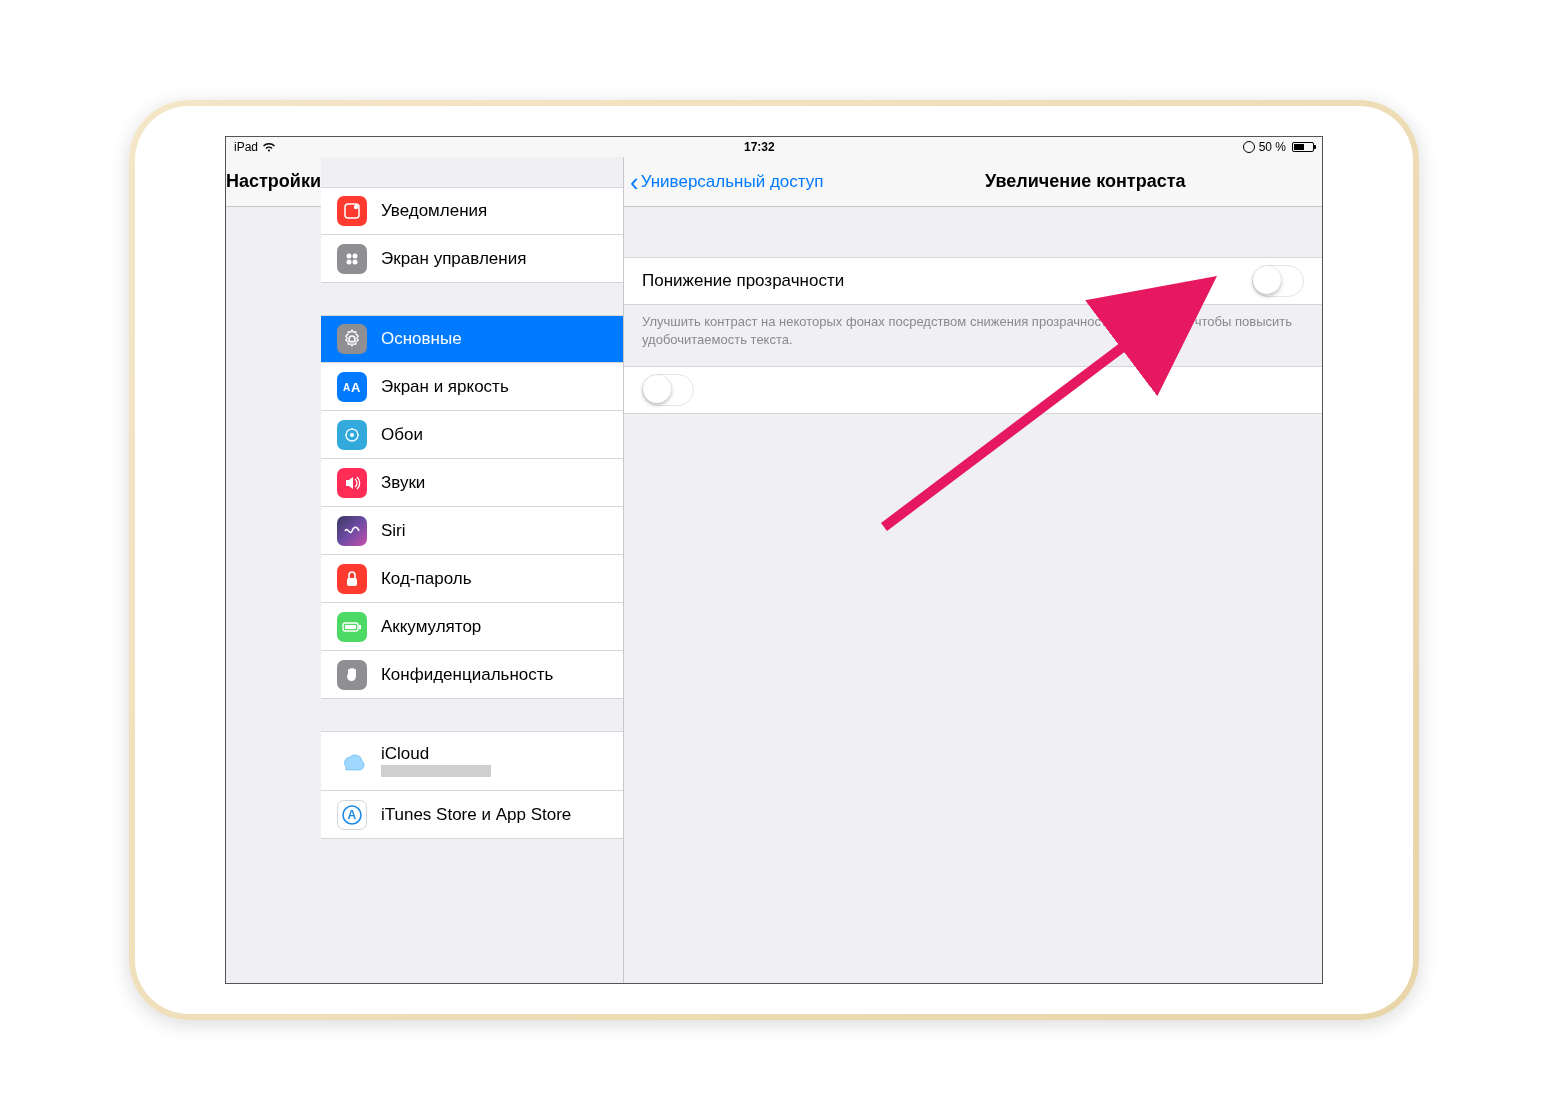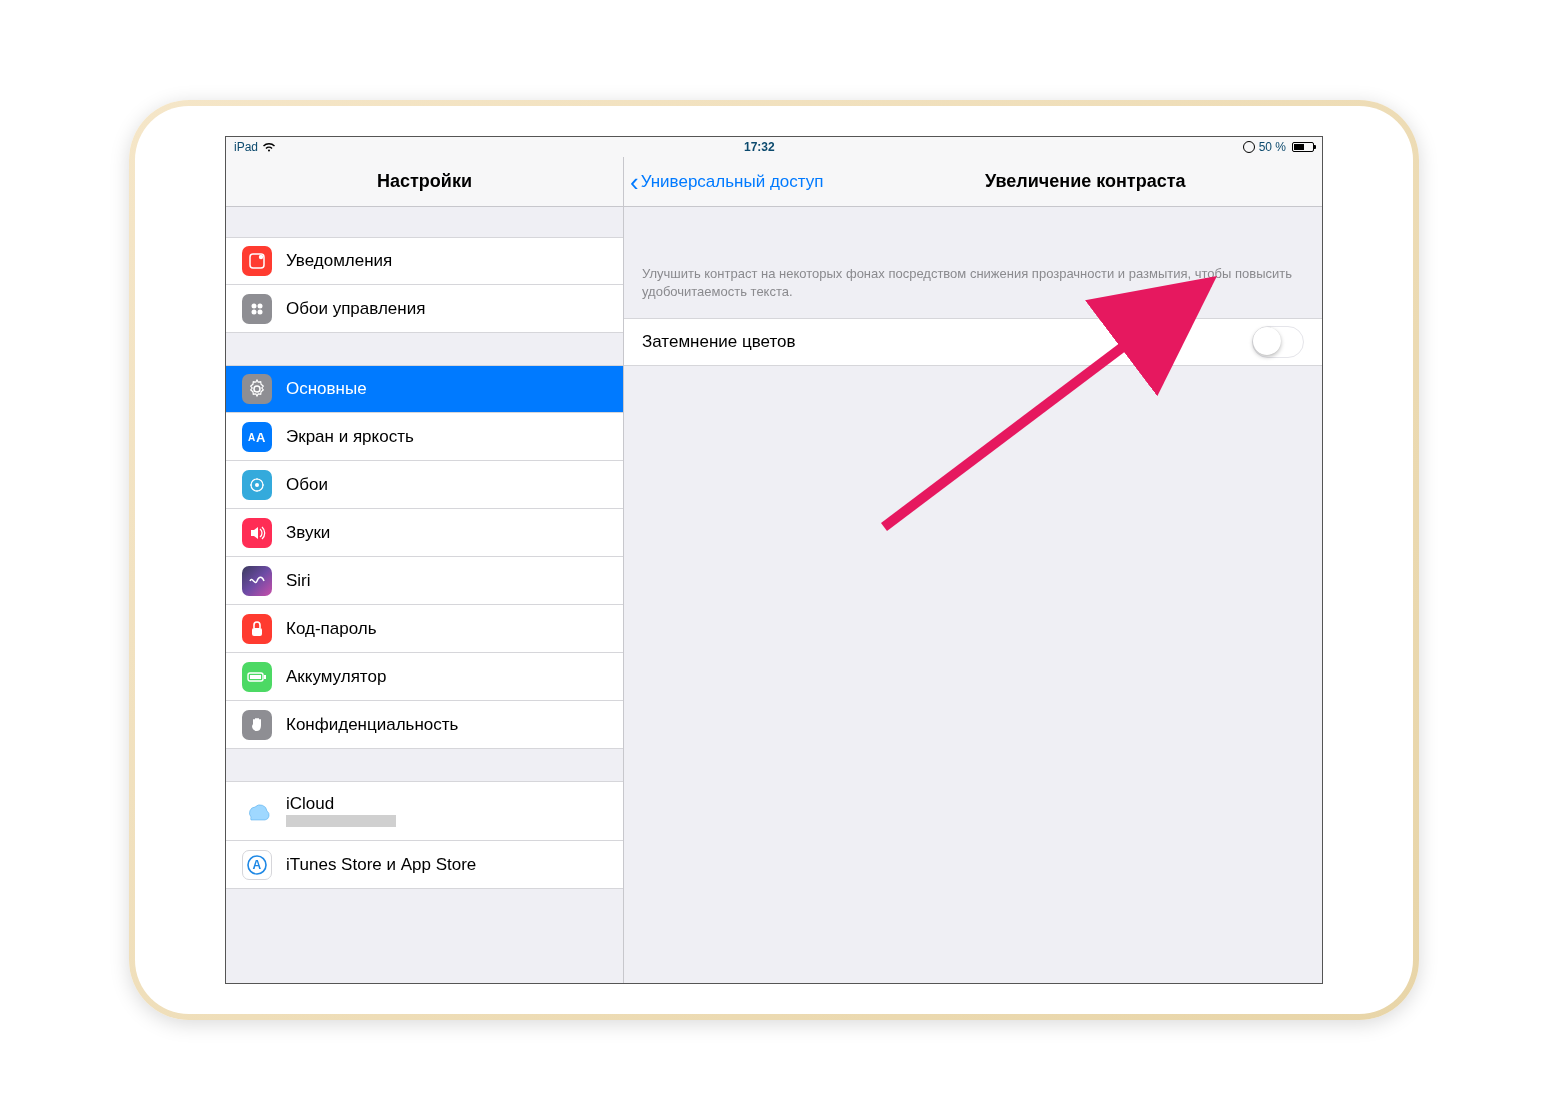--- a/index.html
+++ b/index.html
@@ -62,21 +62,21 @@
     border: 1px solid #555;
     display: flex;
     flex-direction: column;
     overflow: hidden;
   }
   .status-bar {
     height: 20px;
     display: flex;
     align-items: center;
     font-size: 12px;
-    color: #0c4a6e;
+    color: #000000;
     padding: 0 8px;
     background: #f7f7f8;
   }
   .status-left { flex: 0 0 auto; display:flex; align-items:center; gap:4px;}
   .status-center { flex: 1; text-align: center; font-weight: 600; }
   .status-right { flex: 0 0 auto; display:flex; align-items:center; gap:4px;}
   .wifi-icon { display:inline-block; }
   .battery {
     display:inline-block; width:22px; height:10px; border:1px solid #000; border-radius:2px; position:relative; margin-left:2px;
   }
@@ -88,21 +88,21 @@
   .split {
     flex: 1;
     display: flex;
     overflow: hidden;
   }
   .sidebar {
     width: 398px;
     background: #efeff4;
     border-right: 1px solid #c7c7cc;
     display: flex;
-    flex-direction: column;
+    flex-direction: row;
     overflow: hidden;
   }
   .sidebar-header {
     height: 50px;
     background: #f7f7f8;
     border-bottom: 1px solid #c7c7cc;
     display: flex;
     align-items: center;
     justify-content: center;
     font-weight: 600;
@@ -240,21 +240,21 @@
               </div>
               <div class="cell">
                 <div class="icon-box bg-gray">
                   <svg width="18" height="18" viewBox="0 0 18 18">
                       <circle cx="6" cy="6" r="2.5" fill="#fff"></circle>
                       <circle cx="12" cy="6" r="2.5" fill="#fff"></circle>
                       <circle cx="6" cy="12" r="2.5" fill="#fff"></circle>
                       <circle cx="12" cy="12" r="2.5" fill="#fff"></circle>
                     </svg>
                 </div>
-                <span class="cell-label">Обои управления</span>
+                <span class="cell-label">Экран управления</span>
               </div>
             </div>
 
             <div class="group">
               <div class="cell selected">
                 <div class="icon-box bg-gear">
                   <svg width="20" height="20" viewBox="0 0 20 20">
                       <circle cx="10" cy="10" r="3" fill="none" stroke="#fff" stroke-width="1.5"></circle>
                       <path d="M10 1l1.2 2.2 2.5-.4.4 2.5L16.3 7l-1.5 2 1.5 2-2.2 1.7-.4 2.5-2.5-.4L10 17l-1.2-2.2-2.5.4-.4-2.5L3.7 11l1.5-2-1.5-2 2.2-1.7.4-2.5 2.5.4z" fill="none" stroke="#fff" stroke-width="1.2"></path>
                     </svg>
@@ -365,23 +365,28 @@
             </div>
             <div class="nav-center">
               <div class="nav-inner">
                 <span style="visibility:hidden">‹ pad</span>
                 <span class="title-bold" style="margin-left:200px;">Увеличение контраста</span>
               </div>
             </div>
           </div>
 
           <div class="detail-body">
+            <div class="row">
+              <span class="row-label">Понижение прозрачности</span>
+              <div class="toggle">
+                  <div class="knob"></div>
+                </div>
+            </div>
             <div class="footer-note">Улучшить контраст на некоторых фонах посредством снижения прозрачности и размытия, чтобы повысить удобочитаемость текста.</div>
             <div class="row">
-              <span class="row-label">Затемнение цветов</span>
               <div class="toggle">
                   <div class="knob"></div>
                 </div>
             </div>
           </div>
 
           <svg class="arrow-overlay" style="left:230px; top:90px;" width="400" height="300" viewBox="0 0 400 300">
             <defs>
               <marker id="arrowhead" markerWidth="14" markerHeight="14" refX="11" refY="6" orient="auto">
                 <path d="M0 0 L12 6 L0 12 z" fill="#e6185f"></path>

